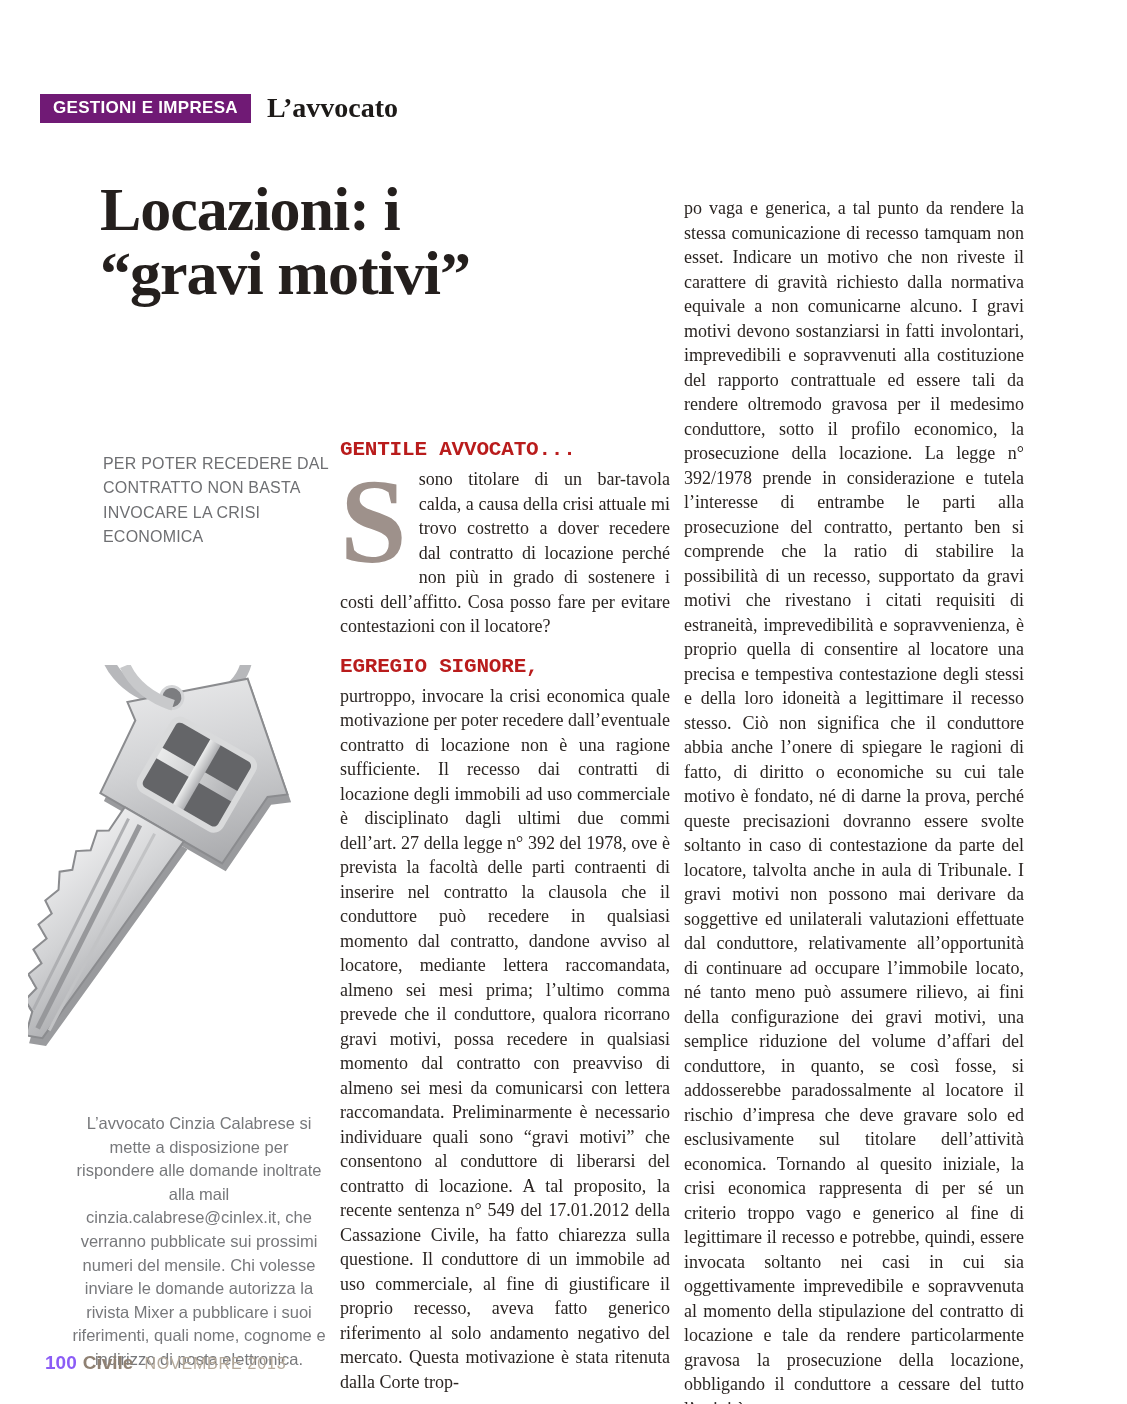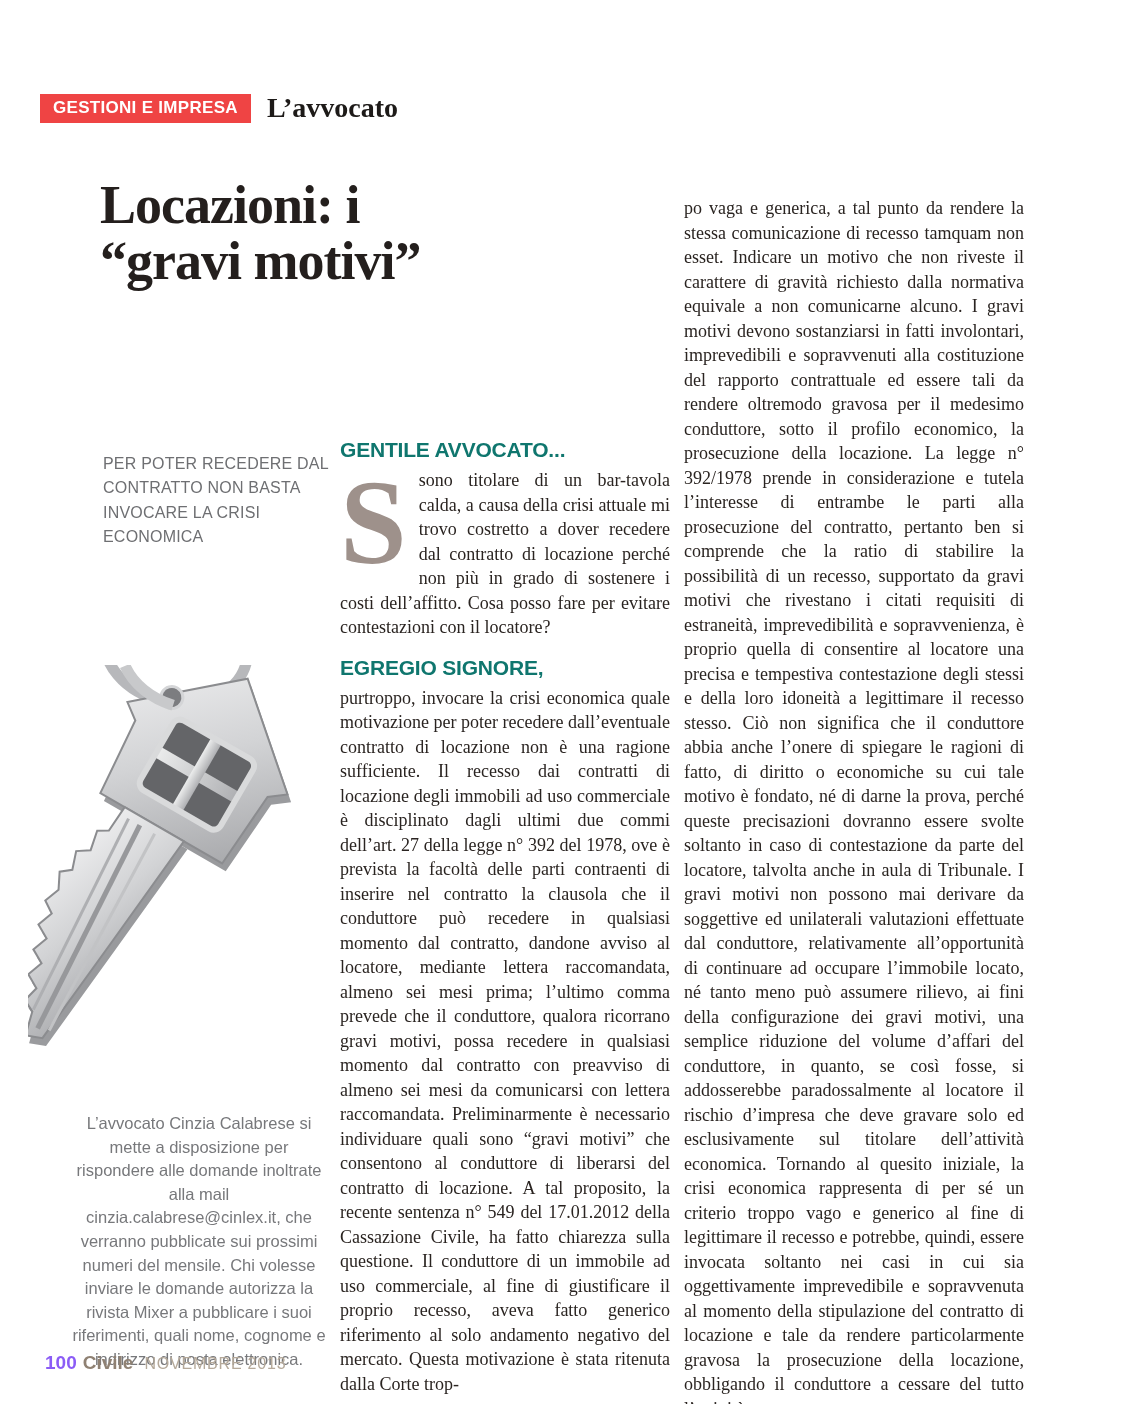--- a/index.html
+++ b/index.html
@@ -11,35 +11,35 @@
     font-family:"Liberation Serif", serif;
     color:#2a2421;
   }
   
   .topbar{
     position:absolute;left:40px;top:92px;
     display:flex;align-items:center;
   }
   .badge{
     display:inline-block;
-    background:#ef4444;color:#ffffff;
+    background:#701a75;color:#ffffff;
     font-family:"Liberation Sans", sans-serif;
     font-weight:bold;font-size:17px;letter-spacing:.3px;
     padding:4px 13px 5px 13px;
   }
   .column-name{
     margin-left:16px;
     font-family:"Liberation Serif", serif;
     font-weight:bold;font-size:28px;color:#1d1a18;
   }
   
   .title{
     position:absolute;left:100px;top:178px;margin:0;
     font-family:"Liberation Serif", serif;
-    font-weight:bold;font-size:54px;line-height:1.03;
+    font-weight:bold;font-size:62px;line-height:1.03;
     letter-spacing:-1px;color:#241f1d;
   }
   
   .standfirst{
     position:absolute;left:103px;top:452px;width:232px;
     font-family:"Liberation Sans", sans-serif;
     font-size:16px;line-height:1.52;color:#6e6f72;
     letter-spacing:.2px;
   }
   
@@ -59,23 +59,23 @@
     text-align:center;
     font-family:"Liberation Sans", sans-serif;
     font-size:16.5px;line-height:1.43;color:#77787b;
   }
   
   .col{position:absolute;}
   .col-mid{left:340px;top:438px;width:330px;}
   .col-right{left:684px;top:196px;width:340px;}
   .col h2{
     margin:0 0 6px 0;
-    font-family:Liberation Sans, sans-serif;
+    font-family:Liberation Mono, monospace;
     font-weight:bold;font-size:21px;letter-spacing:-.2px;
-    color:#0f766e;
+    color:#b91c1c;
   }
   .col h2.second{margin-top:16px;}
   .bodytext{
     font-family:"Liberation Serif", serif;
     font-size:18px;line-height:24.5px;
     text-align:justify;color:#2a2421;
     hyphens:auto;-webkit-hyphens:auto;
   }
   .dropcap{
     float:left;

